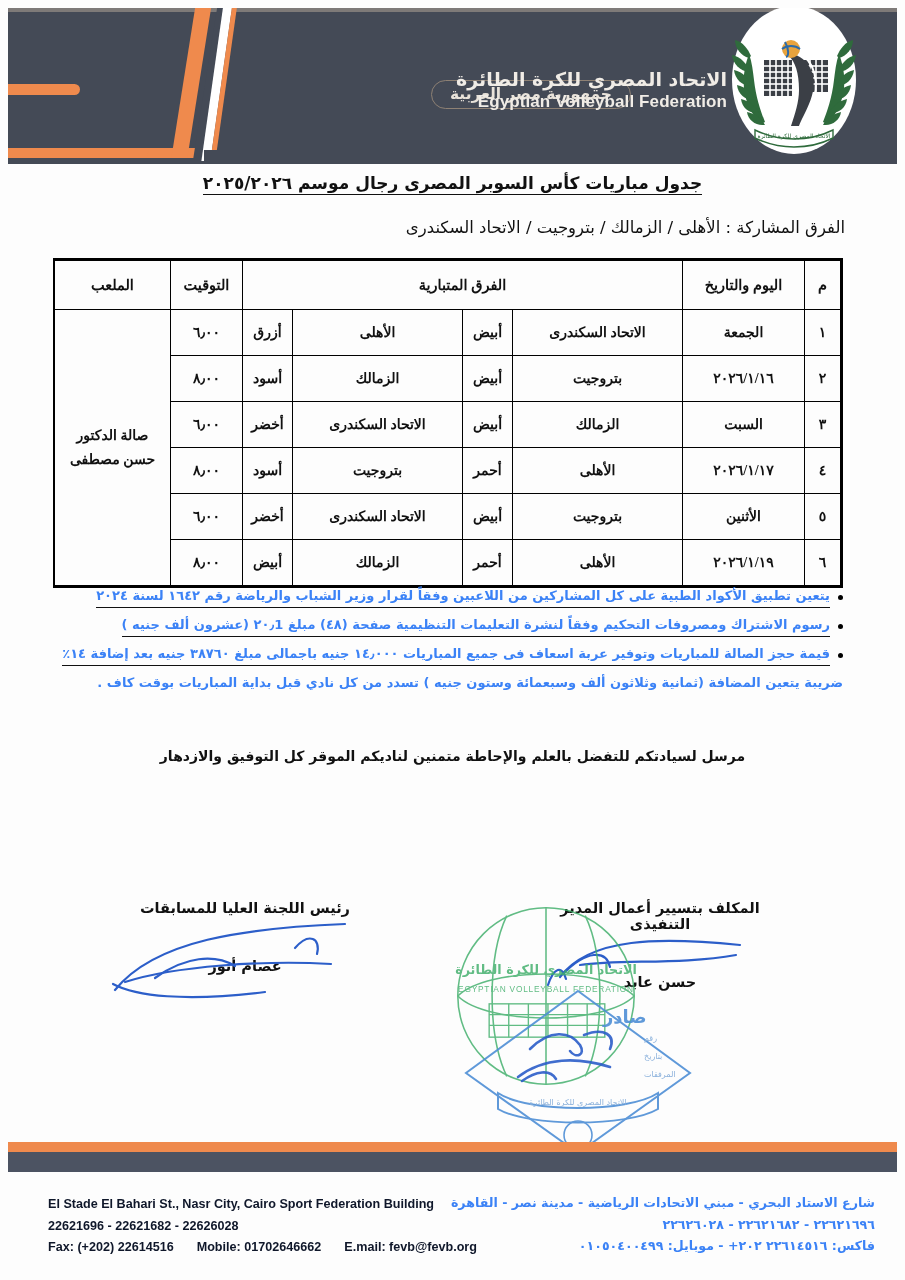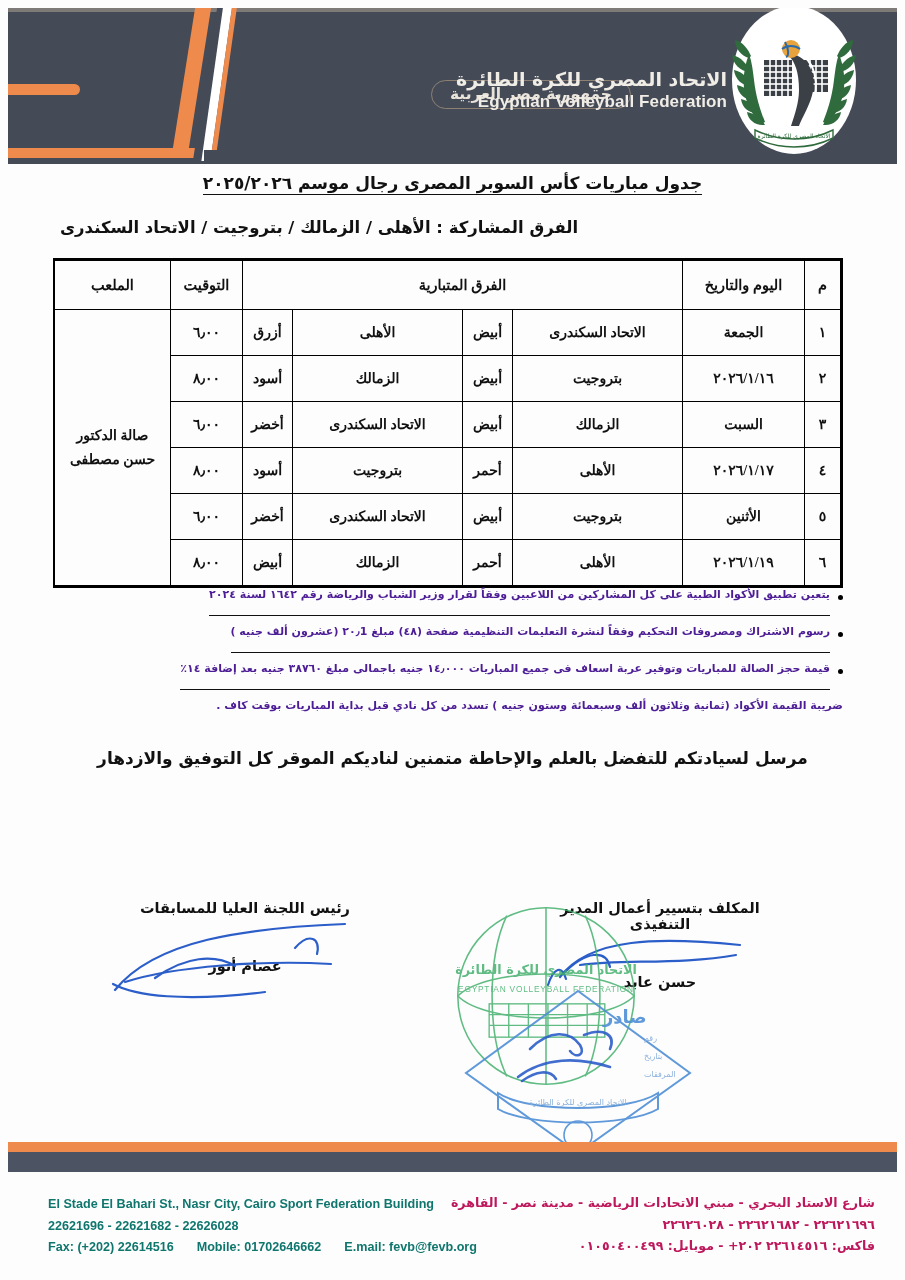--- a/index.html
+++ b/index.html
@@ -152,23 +152,23 @@
     font-weight: bold;
     color: #111;
     margin-top: 13px;
   }
   .doc-title .u { border-bottom: 1.5px solid #111; padding-bottom: 1px;}
   .doc-subtitle {
     position: absolute;
     top: 218px;
     right: 60px;
     left: 60px;
-    text-align: left;
+    text-align: right;
     font-size: 16.5px;
-    font-weight: bold;
+    font-weight: normal;
     color: #111;
   }
 
   
   .sched-wrap {
     position: absolute;
     top: 258px;
     right: 62px;
     width: 786px;
   }
@@ -225,36 +225,36 @@
     margin-bottom: 7px;
   }
   .note .dot {
     flex: 0 0 auto;
     width: 5px; height: 5px;
     background: #000;
     border-radius: 50%;
     margin-top: 9px;
   }
   .note .txt {
-    font-size: 11px;
+    font-size: 13px;
     font-weight: bold;
     line-height: 1.55;
-    color: #4c1d95;
+    color: #3b82f6;
     border-bottom: 1.2px solid #111;
-    padding-bottom: 12px;
+    padding-bottom: 1px;
   }
   .note.no-underline .txt { border-bottom: none; }
 
   .closing {
     position: absolute;
     top: 748px;
     right: 60px;
     left: 60px;
     text-align: center;
-    font-size: 17px;
+    font-size: 14px;
     font-weight: bold;
     color: #111;
   }
 
   
   .sig {
     position: absolute;
     text-align: center;
     font-size: 14.5px;
     font-weight: bold;
@@ -296,32 +296,32 @@
 
   .footer-en {
     position: absolute;
     left: 48px;
     top: 1194px;
     text-align: left;
     direction: ltr;
     font-family: "Liberation Sans", sans-serif;
     font-size: 12.6px;
     font-weight: bold;
-    color: #0f766e;
+    color: #0f172a;
     line-height: 1.72;
   }
   .footer-ar {
     position: absolute;
     right: 30px;
     top: 1192px;
     text-align: right;
     direction: rtl;
     font-size: 12.6px;
     font-weight: bold;
-    color: #be185d;
+    color: #3b82f6;
     line-height: 1.72;
   }
   .footer-en .sp { display: inline-block; width: 16px; }
 </style>
 </head>
 <body>
 
 <div class="page">
 
   <div class="header-banner">
@@ -501,21 +501,21 @@
     </div>
     <div class="note">
       <span class="dot"></span>
       <span class="txt">رسوم الاشتراك ومصروفات التحكيم وفقاً لنشرة التعليمات التنظيمية صفحة (٤٨) مبلغ ٢٠٫1 (عشرون ألف جنيه )</span>
     </div>
     <div class="note">
       <span class="dot"></span>
       <span class="txt">قيمة حجز الصالة للمباريات وتوفير عربة اسعاف فى جميع المباريات ١٤٫٠٠٠ جنيه باجمالى مبلغ ٣٨٧٦٠ جنيه بعد إضافة ١٤٪</span>
     </div>
     <div class="note no-underline">
-      <span class="txt">ضريبة القيمة الأكواد (ثمانية وثلاثون ألف وسبعمائة وستون جنيه ) تسدد من كل نادي قبل بداية المباريات بوقت كاف  .</span>
+      <span class="txt">ضريبة يتعين المضافة (ثمانية وثلاثون ألف وسبعمائة وستون جنيه ) تسدد من كل نادي قبل بداية المباريات بوقت كاف  .</span>
     </div>
   </div>
 
   <div class="closing">مرسل لسيادتكم للتفضل بالعلم والإحاطة متمنين لناديكم الموقر كل التوفيق والازدهار</div>
 
   <div class="sig sig-right">
     <div>المكلف بتسيير أعمال المدير التنفيذى</div>
     <div class="name">حسن عابد</div>
   </div>
 

